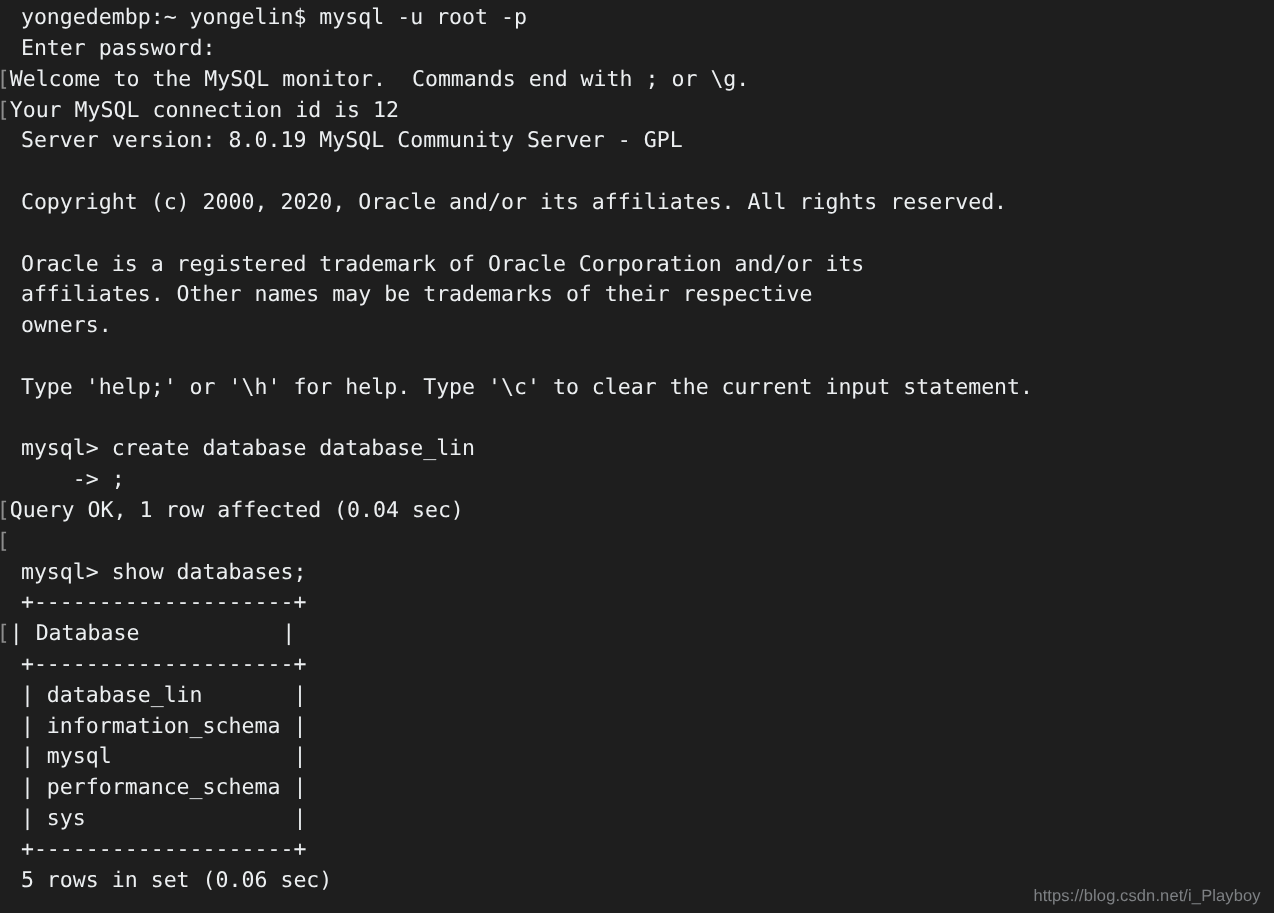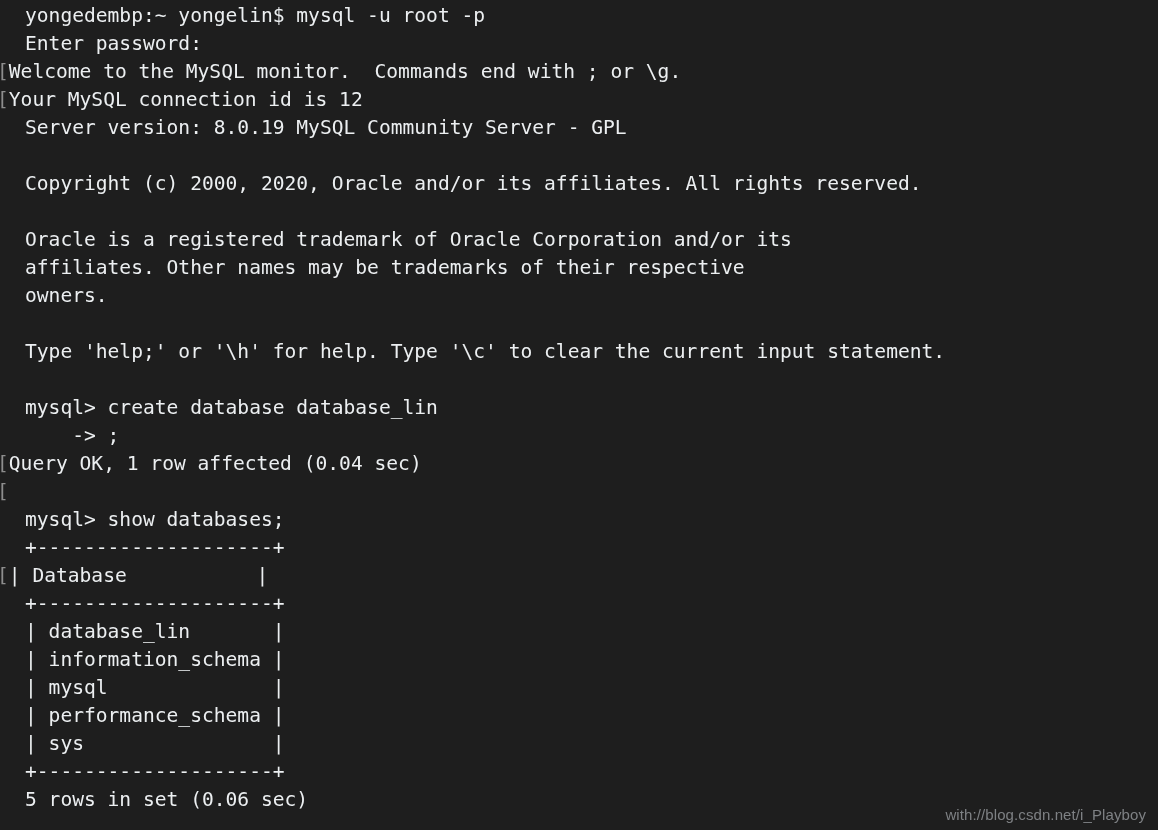--- a/index.html
+++ b/index.html
@@ -22,22 +22,23 @@
   }
   #screen {
     position: absolute;
     left: 0px;
     top: 2px;
     white-space: pre;
   }
   .line {
     height: 28px;
     white-space: pre;
-    padding-left: 25px;
+    padding-left: 5px;
     box-sizing: border-box;
+    margin-left: 14px;
   }
   
   .line.mark {
     padding-left: 0px;
     margin-left: -3px;
   }
   .line.mark .markglyph {
     color: #8d8d8d;
   }
   #watermark {
@@ -50,14 +51,14 @@
     color: #7e8184;
     letter-spacing: 0.1px;
     white-space: pre;
   }
 </style>
 </head>
 <body>
 
 <div id="terminal">
   <div id="screen"><div class="line"><span>yongedembp:~ yongelin$ mysql -u root -p</span></div><div class="line"><span>Enter password:</span></div><div class="line mark"><span class="markglyph">[</span><span>Welcome to the MySQL monitor.  Commands end with ; or \g.</span></div><div class="line mark"><span class="markglyph">[</span><span>Your MySQL connection id is 12</span></div><div class="line"><span>Server version: 8.0.19 MySQL Community Server - GPL</span></div><div class="line"><span></span></div><div class="line"><span>Copyright (c) 2000, 2020, Oracle and/or its affiliates. All rights reserved.</span></div><div class="line"><span></span></div><div class="line"><span>Oracle is a registered trademark of Oracle Corporation and/or its</span></div><div class="line"><span>affiliates. Other names may be trademarks of their respective</span></div><div class="line"><span>owners.</span></div><div class="line"><span></span></div><div class="line"><span>Type 'help;' or '\h' for help. Type '\c' to clear the current input statement.</span></div><div class="line"><span></span></div><div class="line"><span>mysql&gt; create database database_lin</span></div><div class="line"><span>    -&gt; ;</span></div><div class="line mark"><span class="markglyph">[</span><span>Query OK, 1 row affected (0.04 sec)</span></div><div class="line mark"><span class="markglyph">[</span><span></span></div><div class="line"><span>mysql&gt; show databases;</span></div><div class="line"><span>+--------------------+</span></div><div class="line mark"><span class="markglyph">[</span><span>| Database           |</span></div><div class="line"><span>+--------------------+</span></div><div class="line"><span>| database_lin       |</span></div><div class="line"><span>| information_schema |</span></div><div class="line"><span>| mysql              |</span></div><div class="line"><span>| performance_schema |</span></div><div class="line"><span>| sys                |</span></div><div class="line"><span>+--------------------+</span></div><div class="line"><span>5 rows in set (0.06 sec)</span></div></div>
-  <div id="watermark">with://blog.csdn.net/i_Playboy</div>
+  <div id="watermark">https://blog.csdn.net/i_Playboy</div>
 </div>
 
 </body></html>

